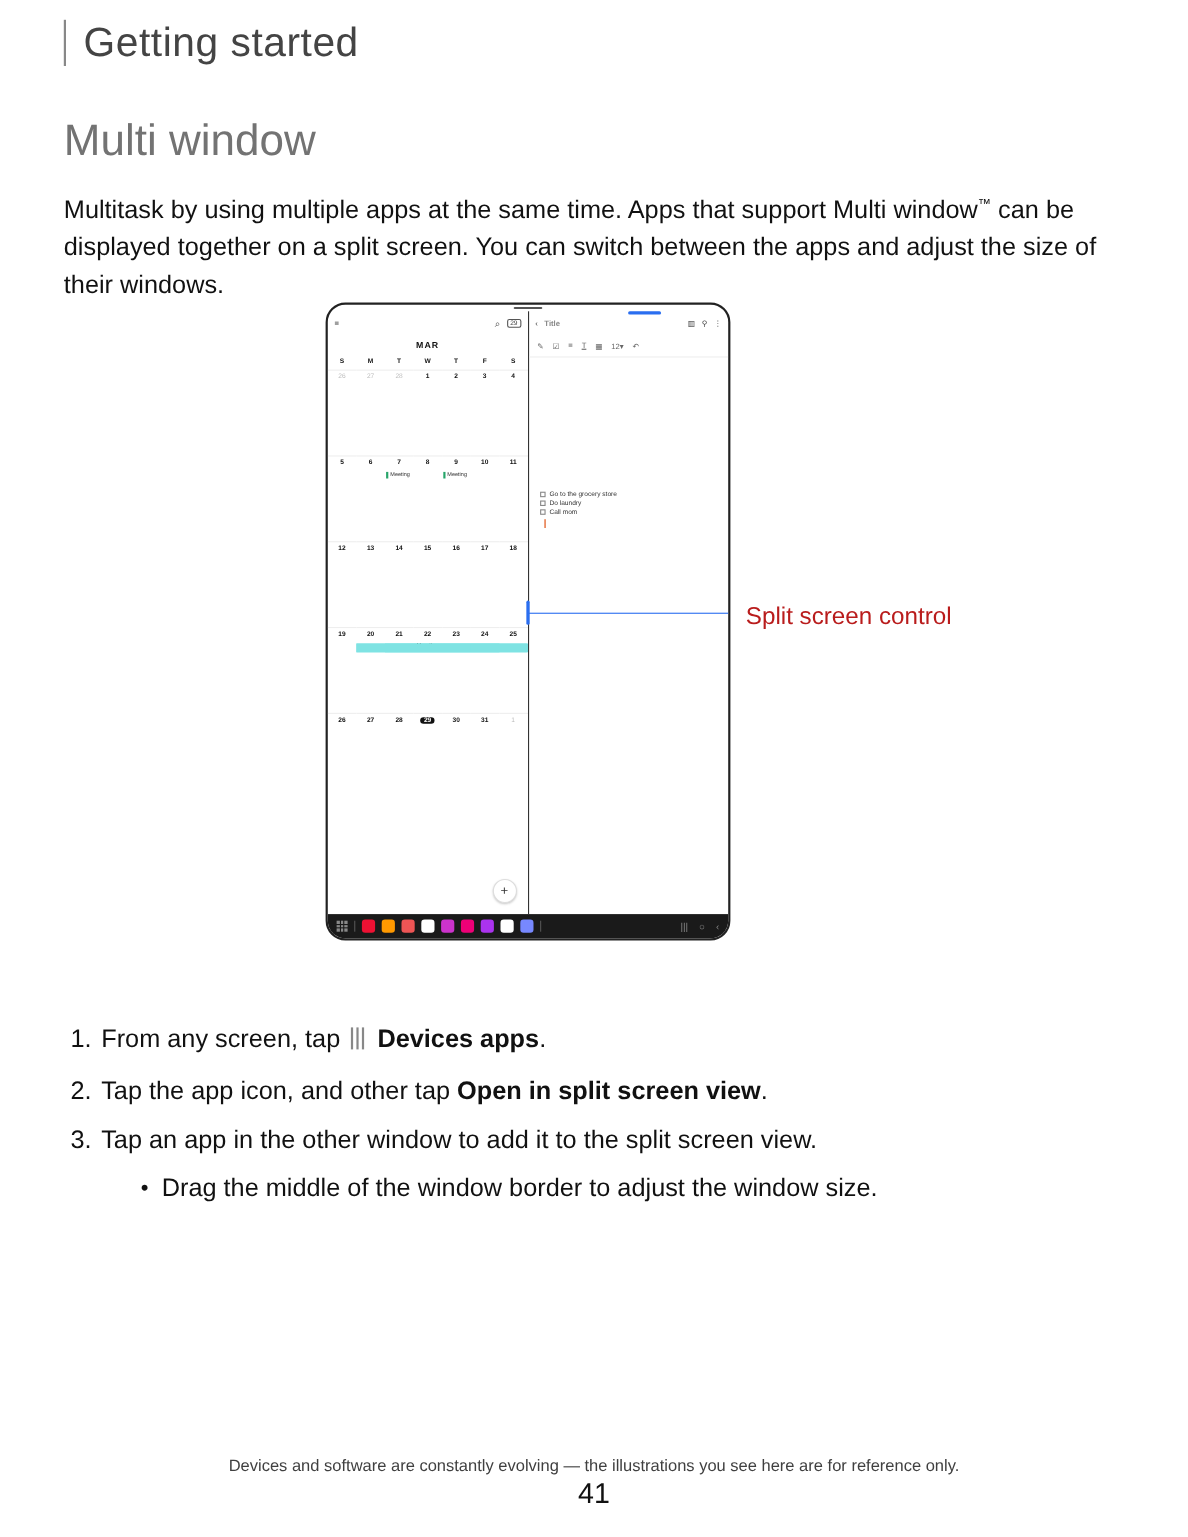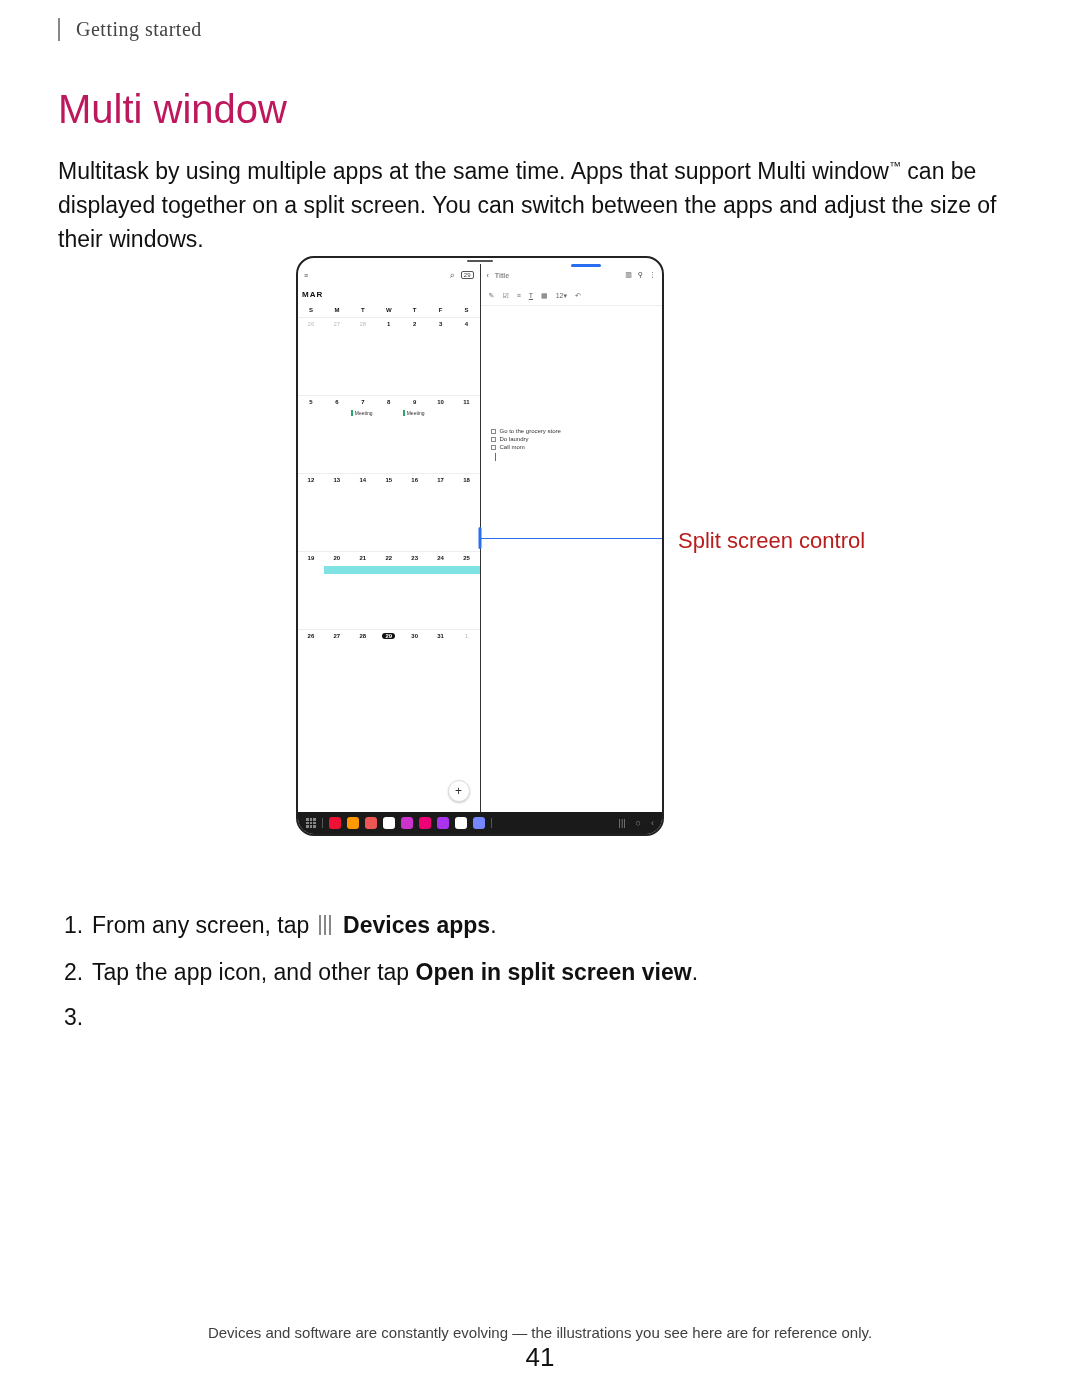--- a/index.html
+++ b/index.html
@@ -8,30 +8,29 @@
     height: 1397px;
     background: #fff;
     font-family: Arial, Helvetica, sans-serif;
     color: #111;
     position: relative;
     padding: 18px 58px 0 58px;
   }
   .breadcrumb {
     border-left: 2px solid #888;
     padding-left: 16px;
-    font-size: 20px;
+    font-size: 37px;
     color: #444;
     letter-spacing: .5px;
     margin-bottom: 46px;
     font-weight: 400;
-    font-family: Liberation Serif, serif;
   }
   h1.section-title {
     font-size: 40px;
-    color: #be185d;
+    color: #737373;
     font-weight: 500;
     margin-bottom: 22px;
   }
   p.intro {
     font-size: 23px;
     line-height: 1.48;
     color: #111;
   }
   .tm { font-size: 12px; vertical-align: super; }
   .figure-area {
@@ -77,21 +76,21 @@
   .pane-left { border-right: 1px solid #333; }
   .pane-toolbar {
     height: 22px;
     display: flex;
     align-items: center;
     padding: 0 6px;
     gap: 6px;
     color: #444;
   }
   .tb-spacer { flex:1; }
-  .month-label { font-weight:bold; font-size:8px; padding:4px 4px; letter-spacing:1px;}
+  .month-label { text-align:center; font-weight:bold; font-size:8px; padding:4px 4px; letter-spacing:1px;}
   .cal-grid { display:grid; grid-template-columns: repeat(7,1fr); font-size:6px; text-align:center; }
   .cal-grid .hd { font-weight:bold; padding:4px 0; }
   .cal-grid .cell { height: 78px; border-top:1px solid #eee; padding-top:3px; position:relative; font-weight:bold;}
   .cal-grid .cell.dim { color:#bbb; font-weight:normal;}
   .cal-grid .cell .evt { position:absolute; top:14px; left:1px; font-size:5px; font-weight:normal; color:#333; border-left:2px solid #27a56a; padding-left:2px;}
   .cal-grid .cell.hl span.d { display:inline-block; background:#111; color:#fff; border-radius:4px; padding:0 3px;}
   .vacation-bar { position:absolute; top:14px; left:0; right:-100%; height:8px; background:#7fe3e3; }
   .vacation-bar.mid { left:-100%; right:-100%; }
   .vacation-bar.end { left:-100%; right:0; }
   .vacation-bar .vtxt { position:absolute; left:50%; transform:translateX(-50%); font-size:5px; top:-1px; font-weight:normal;}
@@ -331,17 +330,21 @@
 <ol class="steps">
   <li>
     <span>From any screen, tap</span>
     <span class="recent-icon"><span></span><span></span><span></span></span>
     <strong>Devices apps</strong><span>.</span>
   </li>
   <li>
     <span>Tap the app icon, and other tap </span><strong>Open in split screen view</strong><span>.</span>
   </li>
   <li>
+    <span>Tap an app in the other window to add it to the split screen view.</span>
+    <ul class="sub">
+      <li><span>Drag the middle of the window border to adjust the window size.</span></li>
+    </ul>
   </li>
 </ol>
 
 <div class="footnote">Devices and software are constantly evolving — the illustrations you see here are for reference only.</div>
 <div class="page-number">41</div>
 
 </body></html>

